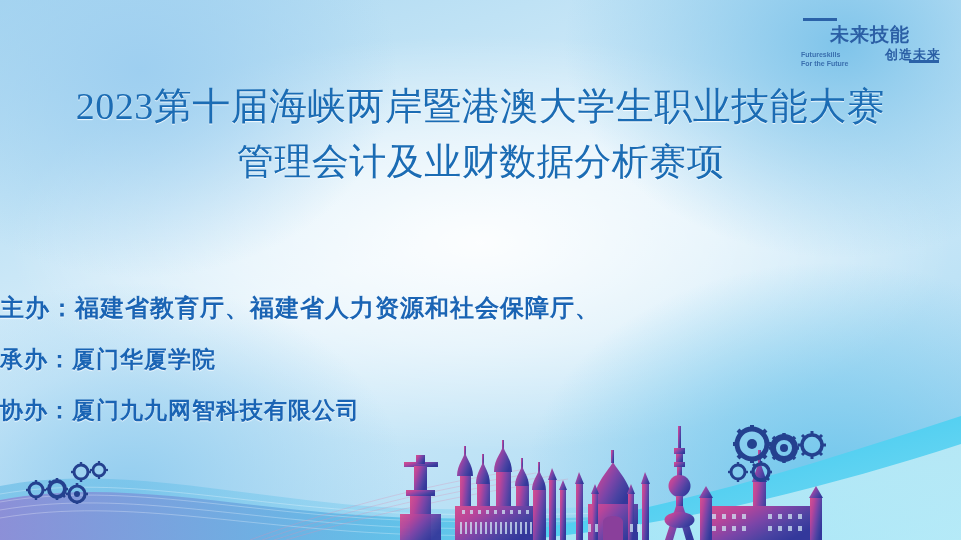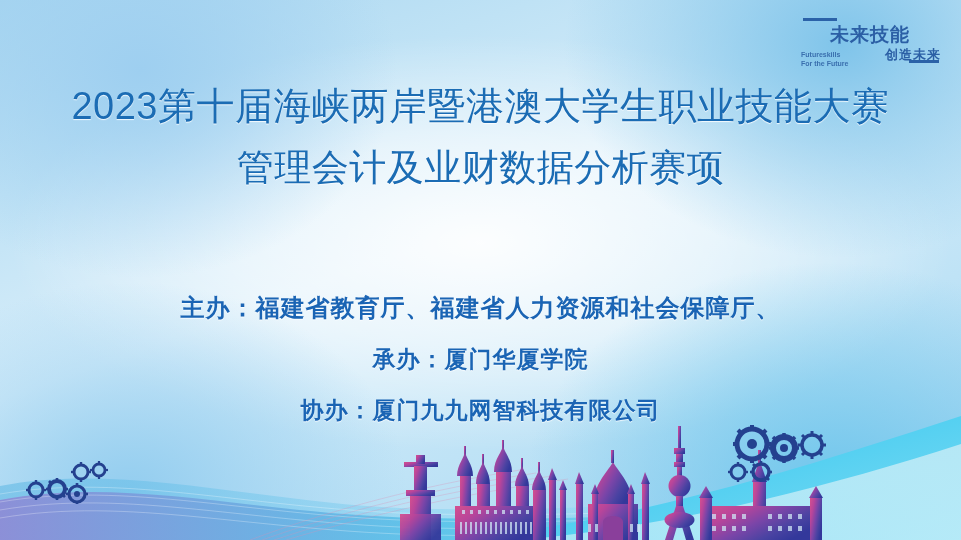--- a/index.html
+++ b/index.html
@@ -30,29 +30,29 @@
   #logo .dash2{position:absolute;right:2px;top:46px;width:30px;height:3px;background:#2b62a8;}
   #logo .cn1{position:absolute;left:14px;top:8px;font-size:19px;font-weight:bold;color:#2b5fa5;letter-spacing:1px;
     font-family:"DejaVu Sans",sans-serif;margin-left:29px;}
   #logo .cn2{position:absolute;right:0px;top:32px;font-size:13px;font-weight:bold;color:#2b5fa5;letter-spacing:1px;
     font-family:"DejaVu Sans",sans-serif;}
   #logo .en{position:absolute;left:14px;top:36px;font-size:7px;line-height:9px;color:#3a6fae;font-weight:bold;}
 
   
   .title-wrap{position:absolute;left:0;right:0;top:78px;text-align:center;}
   .title{
-    font-family:Liberation Sans, sans-serif;
+    font-family:Liberation Serif, serif;
     font-size:38px;line-height:56px;color:#1b6cb4;font-weight:400;
     letter-spacing:0.5px;white-space:nowrap;
     text-shadow:0 1px 1px rgba(255,255,255,0.85);
   }
-  .title.t2{font-size:37px;margin-top:6px;}
+  .title.t2{font-size:37px;}
 
   
-  .org-wrap{position:absolute;left:0;right:0;top:283px;text-align:center;}
+  .org-wrap{position:absolute;left:0;right:0;top:283px;}
   .org{
     font-family:"DejaVu Sans",sans-serif;
     font-weight:bold;font-size:24px;line-height:51px;color:#1a64b4;
     letter-spacing:1px;white-space:nowrap;
     text-shadow:0 1px 1px rgba(255,255,255,0.8);
   }
   .org.small{font-size:23px;}
   svg{display:block;}
   #skyline{position:absolute;left:0;bottom:0;width:961px;height:130px;}
   #waves{position:absolute;left:0;bottom:0;width:961px;height:150px;}

